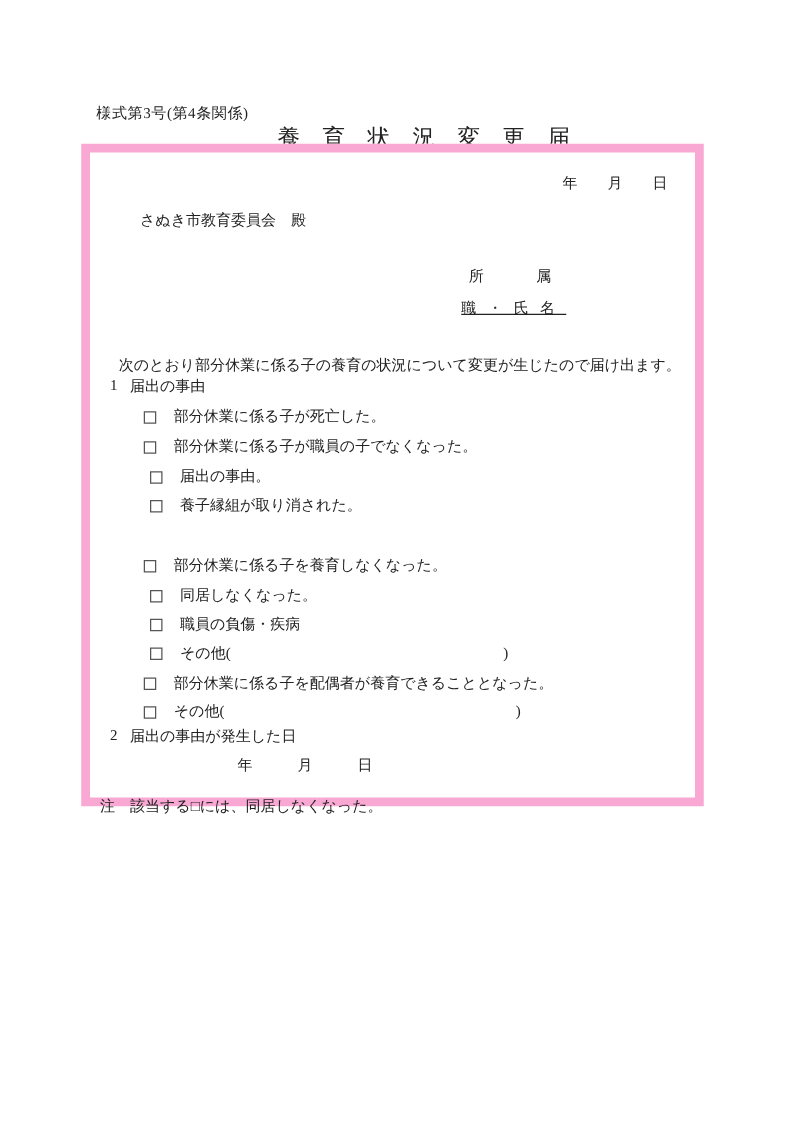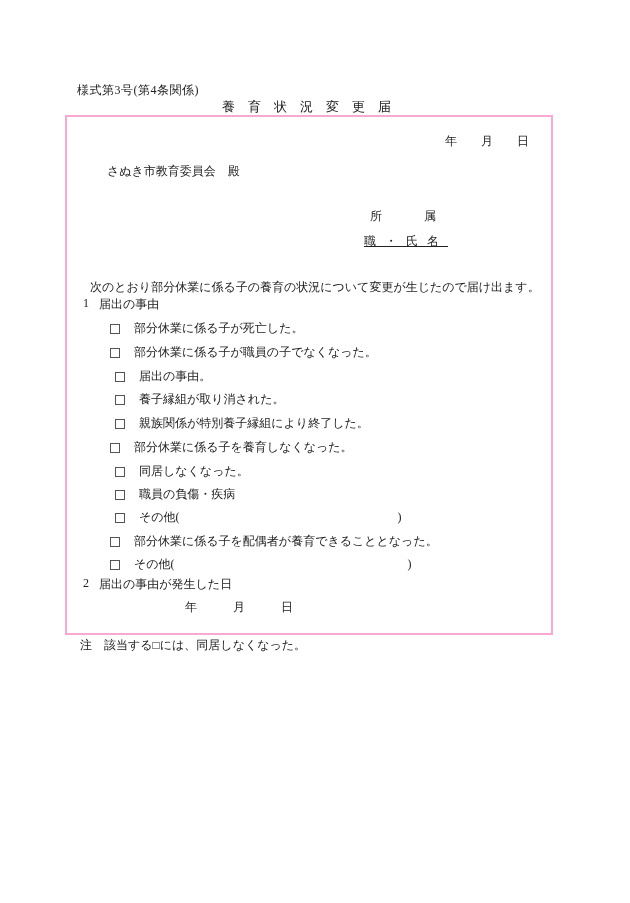--- a/index.html
+++ b/index.html
@@ -3,24 +3,24 @@
 <meta charset="utf-8">
 <style>
   html,body{margin:0;padding:0;}
   body{
     width:630px;height:903px;position:relative;background:#ffffff;
     font-family:"Liberation Serif","DejaVu Serif",serif;
     font-size:12px;color:#222;
   }
   .abs{position:absolute;white-space:nowrap;}
   #form-number{left:77px;top:82px;letter-spacing:0.5px;}
-  #form-title{left:222px;top:98px;font-size:13px;}
+  #form-title{left:222px;top:98px;font-size:18px;}
   #form-box{
     left:65px;top:115px;width:484px;height:516px;
-    border:2px solid #f9a8d4;background:#fff;
+    border:7px solid #f9a8d4;background:#fff;
   }
   
   #form-box .abs{position:absolute;}
   #date-top{left:378px;top:16px;}
   #recipient{left:40px;top:46px;}
   #affiliation{left:303px;top:91px;width:66px;display:flex;justify-content:space-between;}
   #name-label{left:297px;top:116px;letter-spacing:9px;text-decoration:underline;}
   #intro{left:23px;top:162px;}
   .section-line{display:flex;gap:10px;left:16px;}
   #section1{top:179px;}
@@ -75,24 +75,20 @@
   <div class="abs row l2" style="top:252px">
     <span class="cbx"></span>
     <span>届出の事由。</span>
   </div>
 
   <div class="abs row l2" style="top:275px">
     <span class="cbx"></span>
     <span>養子縁組が取り消された。</span>
   </div>
 
-  <div class="abs row l2" style="top:299px">
-    <span class="cbx"></span>
-    <span>親族関係が特別養子縁組により終了した。</span>
-  </div>
 
   <div class="abs row l1" style="top:323px">
     <span class="cbx"></span>
     <span>部分休業に係る子を養育しなくなった。</span>
   </div>
 
   <div class="abs row l2" style="top:347px">
     <span class="cbx"></span>
     <span>同居しなくなった。</span>
   </div>

